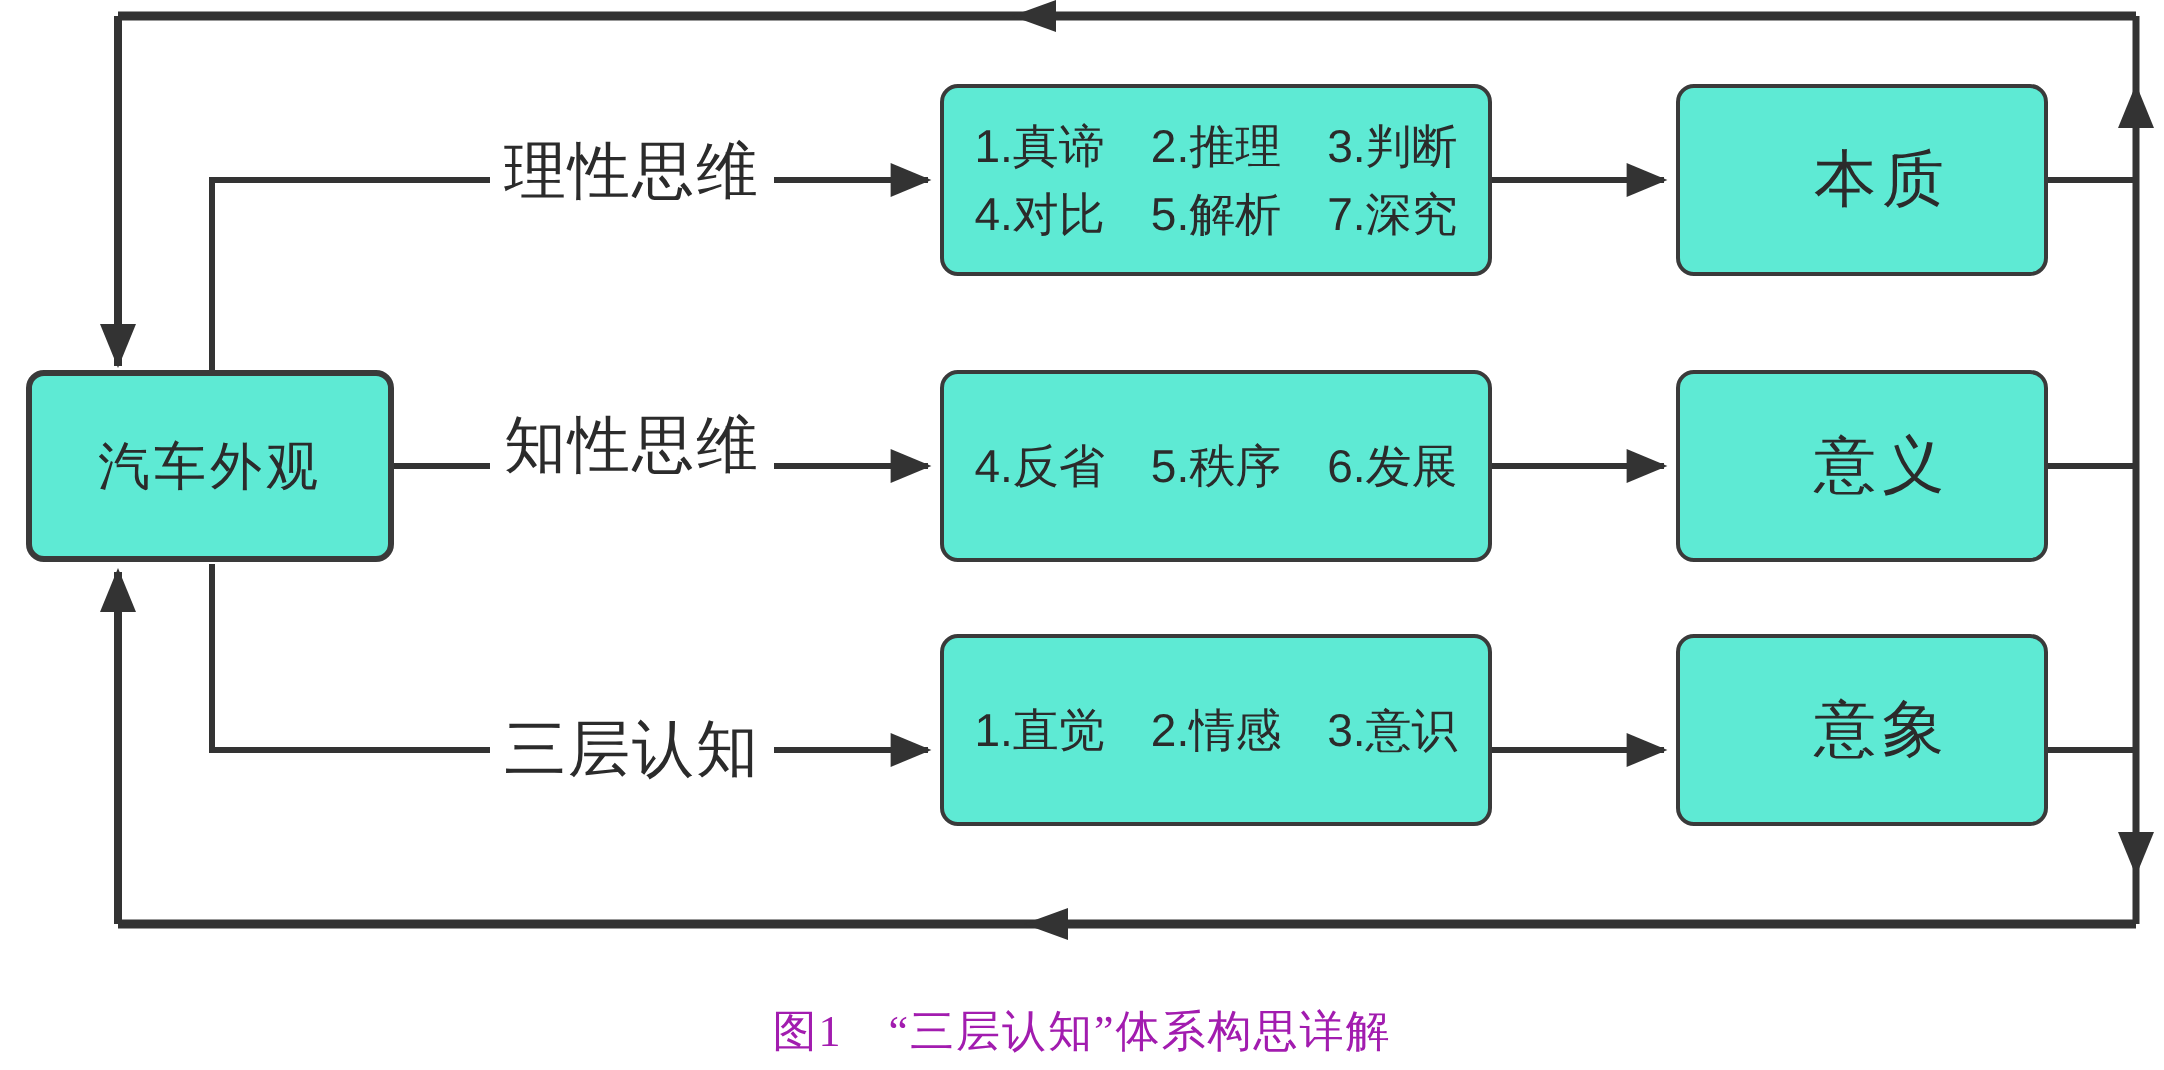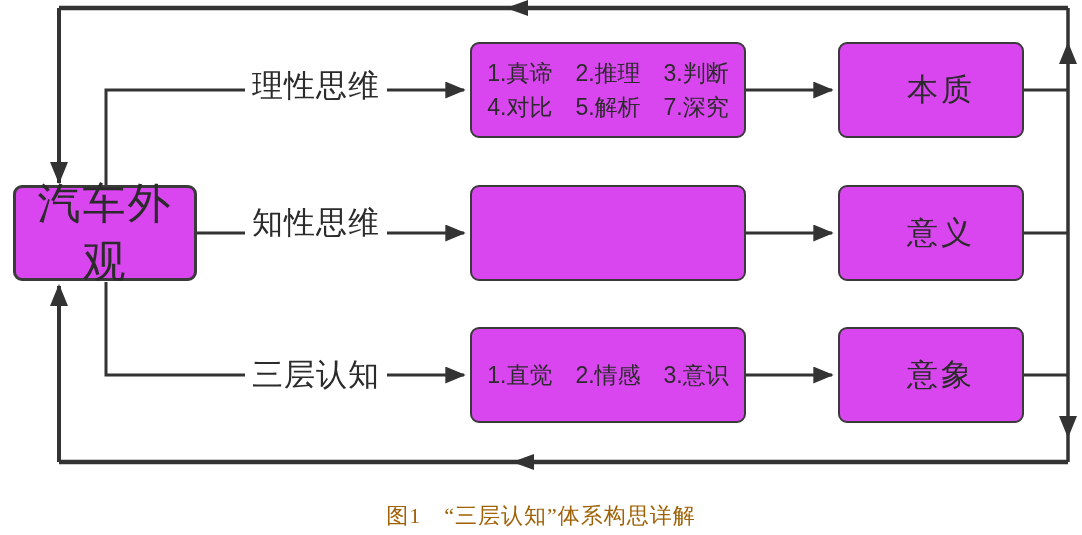--- a/index.html
+++ b/index.html
@@ -9,56 +9,56 @@
     background:#ffffff;
     font-family:"Liberation Sans", sans-serif;
     color:#2b2b2b;
     overflow:hidden;
   }
   .flow-svg{position:absolute;left:0;top:0;}
   .node{
     position:absolute;
     border:3px solid #3a3a3a;
     border-radius:9px;
-    background:#d946ef;
+    background:#5eead4;
     display:flex;align-items:center;justify-content:center;
     box-sizing:border-box;
     text-align:center;
   }
   .node--source{
     left:13px;top:185px;width:184px;height:96px;
-    font-size:43px;letter-spacing:2px;
+    font-size:26px;letter-spacing:2px;
   }
   .node--factors{
     left:470px;width:276px;height:96px;
     border-width:2.5px;
     font-size:23px;line-height:34px;
     flex-direction:column;
   }
   .node--outcome{
     left:838px;width:186px;height:96px;
     border-width:2.5px;
     font-size:31px;letter-spacing:3px;padding-left:20px;
   }
-  .row1{top:42px;} .row2{top:185px;} .row3{top:327px;}
+  .row1{top:42px;} .row2{top:185px;} .row3{top:317px;}
   .edge-label{
     position:absolute;
     left:316px;transform:translateX(-50%);
     height:40px;line-height:40px;
     padding:0 7px;
     background:#ffffff;
     font-size:31px;letter-spacing:1px;
     white-space:nowrap;
   }
   .edge-label.row1{top:66px;} .edge-label.row2{top:203px;} .edge-label.row3{top:355px;}
   .caption{
     position:absolute;left:0;top:501px;width:100%;
     text-align:center;
     font-family:"Liberation Serif", serif;
-    font-size:22px;color:#a16207;
+    font-size:22px;color:#a21caf;
     letter-spacing:1px;
   }
 </style>
 </head>
 <body>
 
 <div class="canvas">
 
   <svg class="flow-svg" width="1082" height="535" viewBox="0 0 1082 535">
     <defs>
@@ -99,20 +99,21 @@
 
   <div class="edge-label row1">理性思维</div>
   <div class="edge-label row2">知性思维</div>
   <div class="edge-label row3">三层认知</div>
 
   <div class="node node--factors row1">
     <span>1.真谛　2.推理　3.判断</span>
     <span>4.对比　5.解析　7.深究</span>
   </div>
   <div class="node node--factors row2">
+    <span>4.反省　5.秩序　6.发展</span>
   </div>
   <div class="node node--factors row3">
     <span>1.直觉　2.情感　3.意识</span>
   </div>
 
   <div class="node node--outcome row1">
     <span>本质</span>
   </div>
   <div class="node node--outcome row3">
     <span>意象</span>

